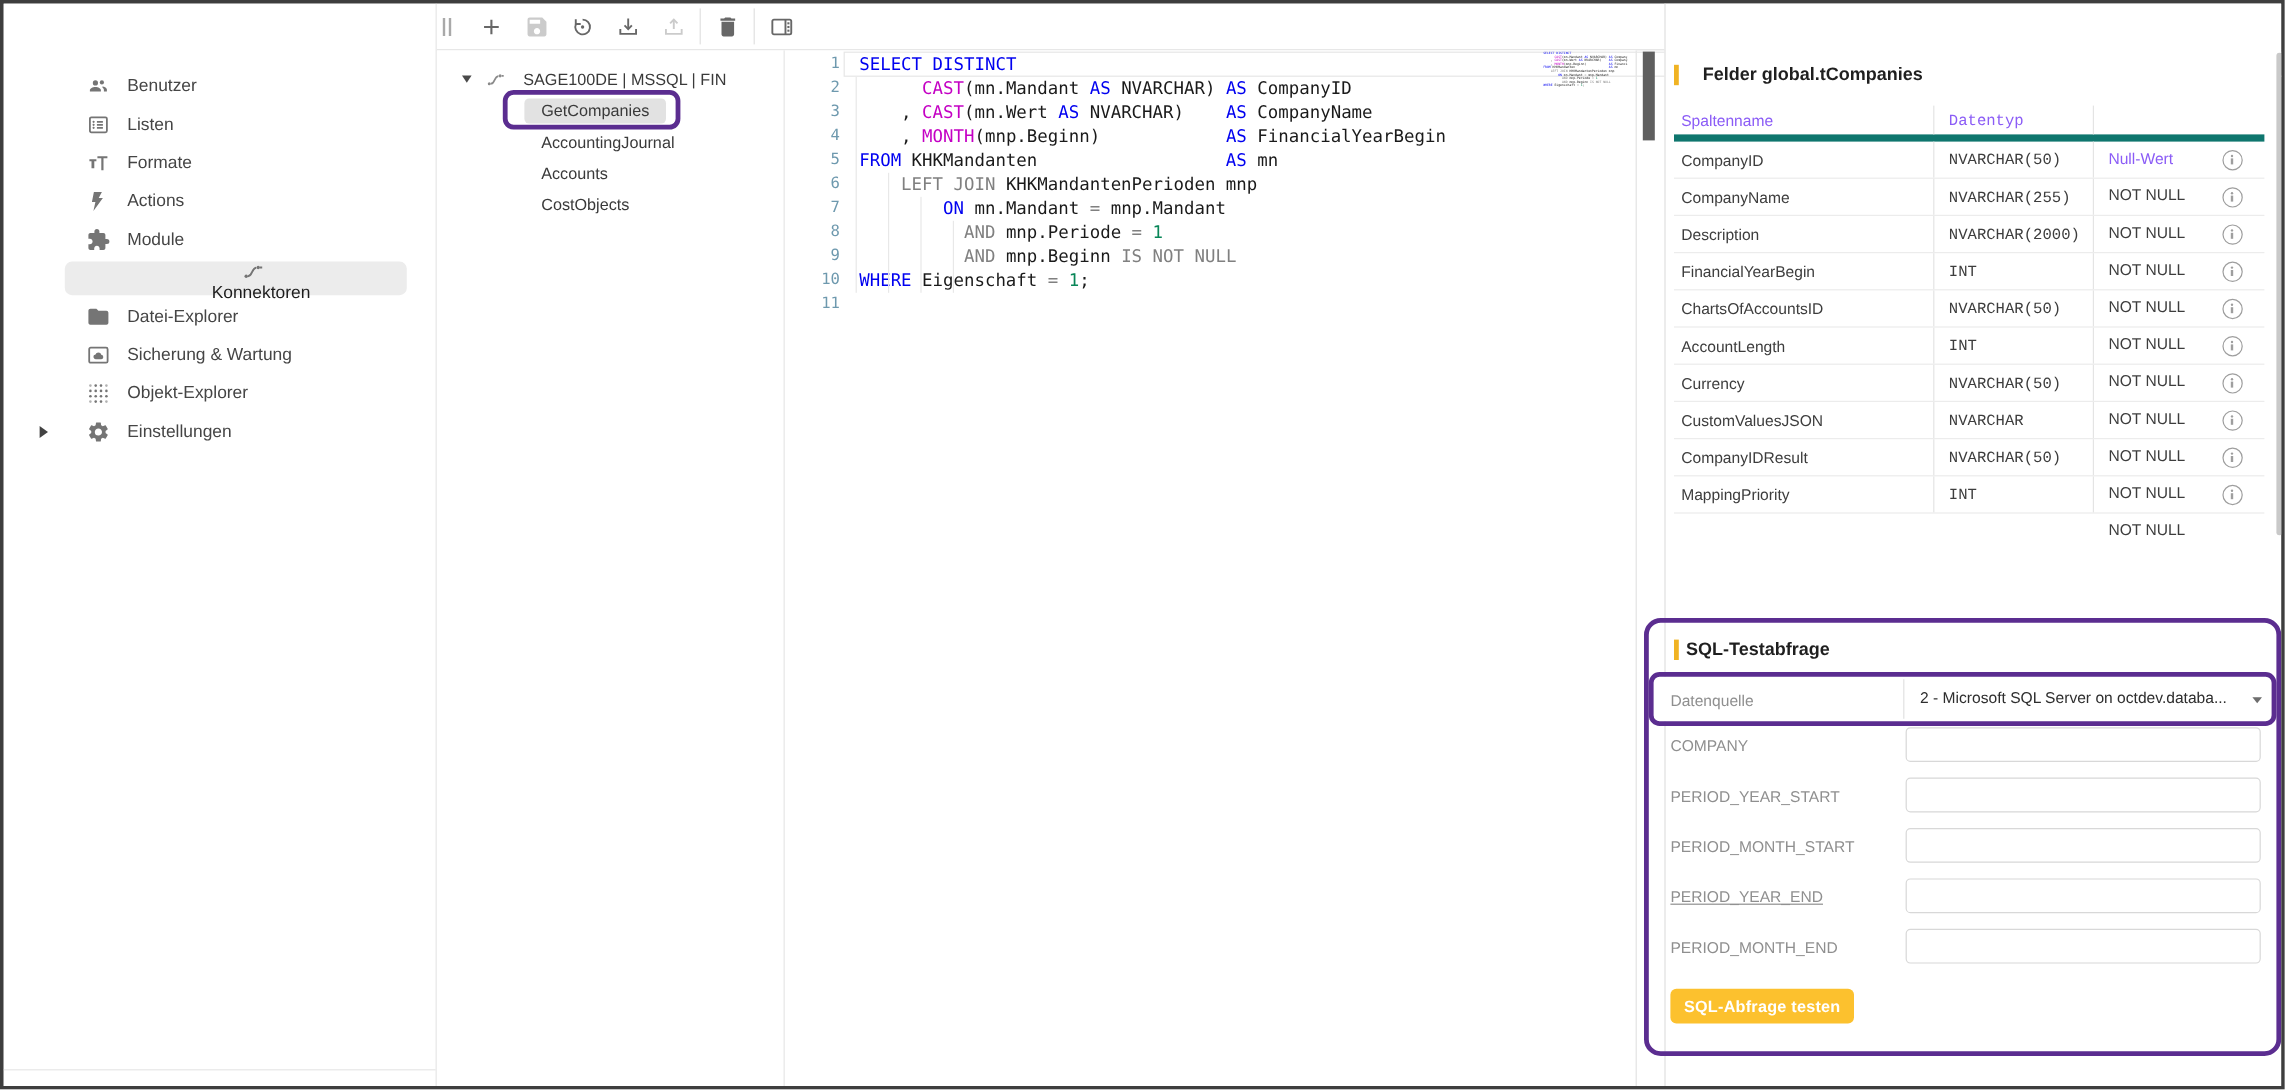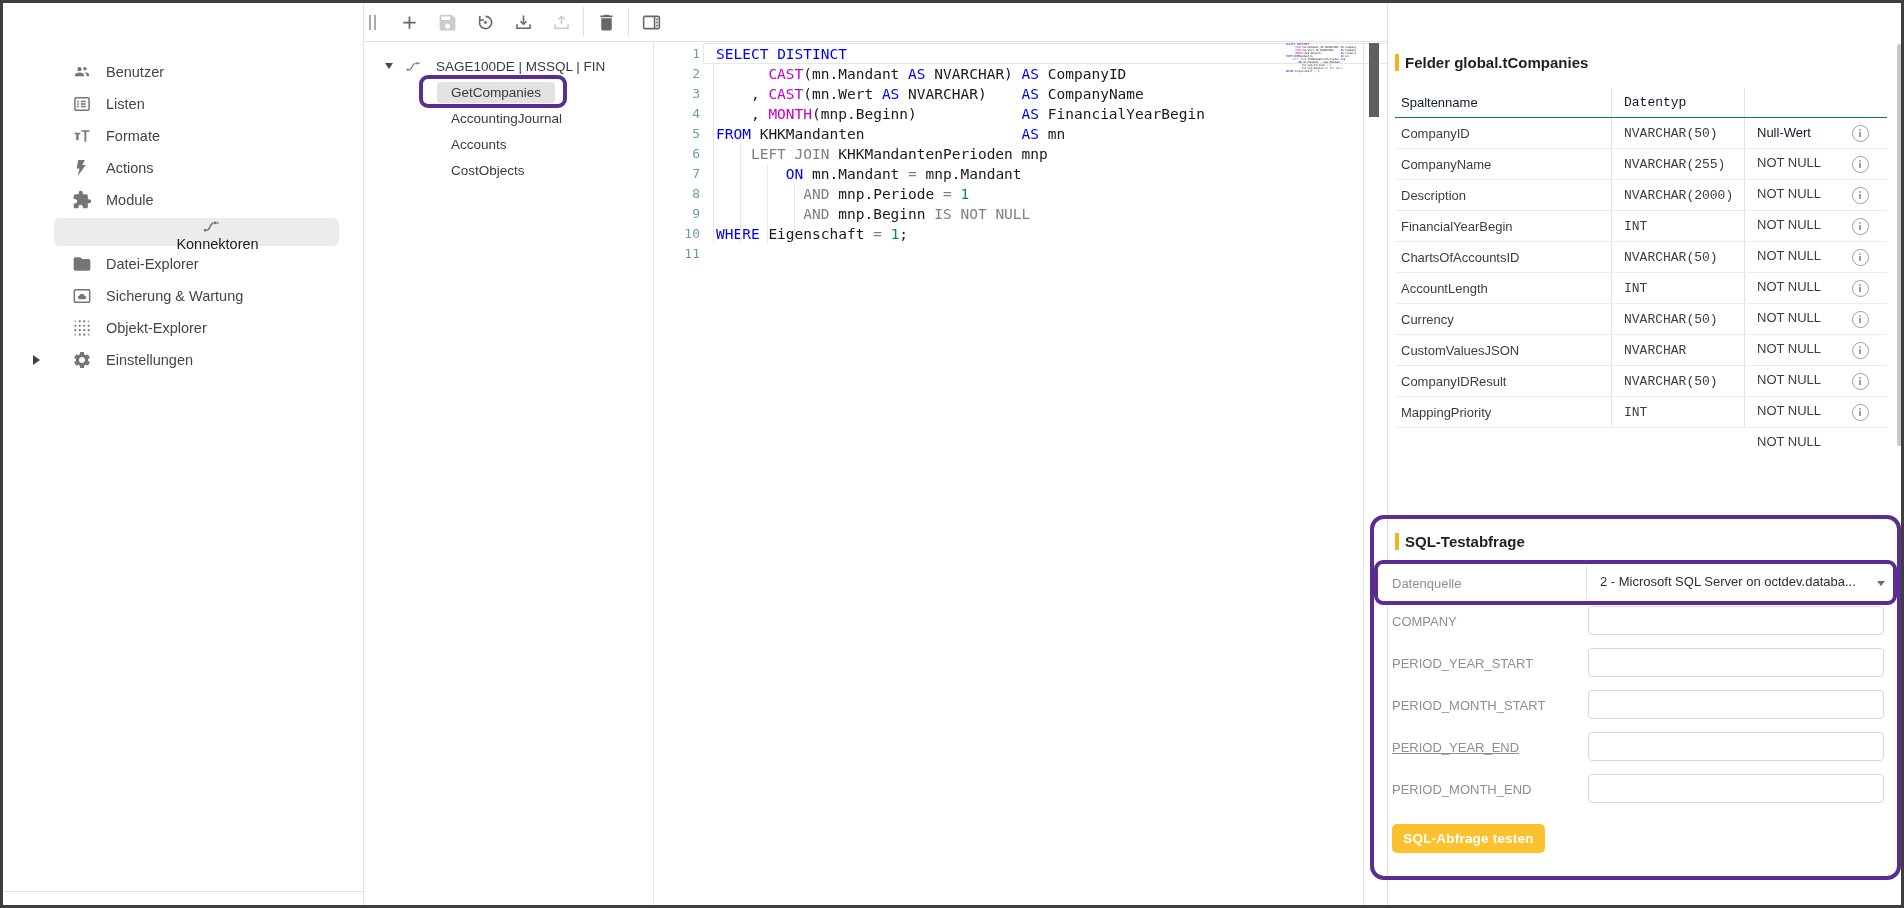--- a/index.html
+++ b/index.html
@@ -57,24 +57,24 @@
   .cur-line { position:absolute; left:49px; top:1px; width:1240px; height:21px; border:1px solid #e6e6e6; }
   .iguide { position:absolute; width:1px; background:#e8e8e8; }
   #minimap { position:absolute; left:632px; top:1px; width:70px; height:34px; overflow:hidden;
              font-family:"DejaVu Sans Mono",monospace; font-size:2.6px; line-height:3px; white-space:pre; }
   #ed-scroll { position:absolute; left:715px; top:1px; width:10px; height:74px; background:#5f5f5f; cursor:pointer; }
 
   
   #rpanel { left:1384px; top:0; right:0; height:100%; border-left:1px solid #e0e0e0; background:#fff; }
   .sec-title { display:flex; align-items:center; font-size:15px; font-weight:bold; color:#1f1f1f; }
   .accent { width:4px; height:17px; background:var(--amber); margin-right:6px; }
-  #fields-title { position:absolute; left:8px; top:51px; }
+  #fields-title { position:absolute; left:8px; top:51px;gap:14px; }
   #ftable { position:absolute; left:8px; top:85px; width:492px; font-size:13px; color:#3d3d3d; }
   .frow { display:flex; align-items:center; height:31px; border-bottom:1px solid #ececec; }
-  .frow.head { height:30px; color:#0f172a; border-bottom:1px solid #0f766e; }
+  .frow.head { height:30px; color:#8b5cf6; border-bottom:6px solid #0f766e; }
   .fc1 { width:217px; padding-left:6px; border-right:1px solid #e4e4e4; align-self:stretch; display:flex; align-items:center; }
   .fc2 { width:133px; padding-left:12px; border-right:1px solid #e4e4e4; align-self:stretch; display:flex; align-items:center;font-family:Liberation Mono, monospace; }
   .fc3 { width:89px;  padding-left:12px; border-right:1px solid #e4e4e4; align-self:stretch; display:flex; align-items:center;margin-top:44px; }
   .fc4 { flex:1; display:flex; align-items:center; justify-content:center; }
   .frow.head .fc1,.frow.head .fc2,.frow.head .fc3 { border-right:1px solid #e4e4e4; }
   .info-ico { width:17px; height:17px; border:1.5px solid #9e9e9e; border-radius:50%; position:relative; cursor:pointer; }
   .info-ico::before { content:''; position:absolute; left:6px; top:3px; width:2px; height:2px; background:#9e9e9e; border-radius:50%; }
   .info-ico::after  { content:''; position:absolute; left:6px; top:6.5px; width:2px; height:5px; background:#9e9e9e; }
   #rp-scroll { position:absolute; right:3px; top:41px; width:5px; height:402px; background:#c9c9c9; border-radius:3px; cursor:pointer; }
 

